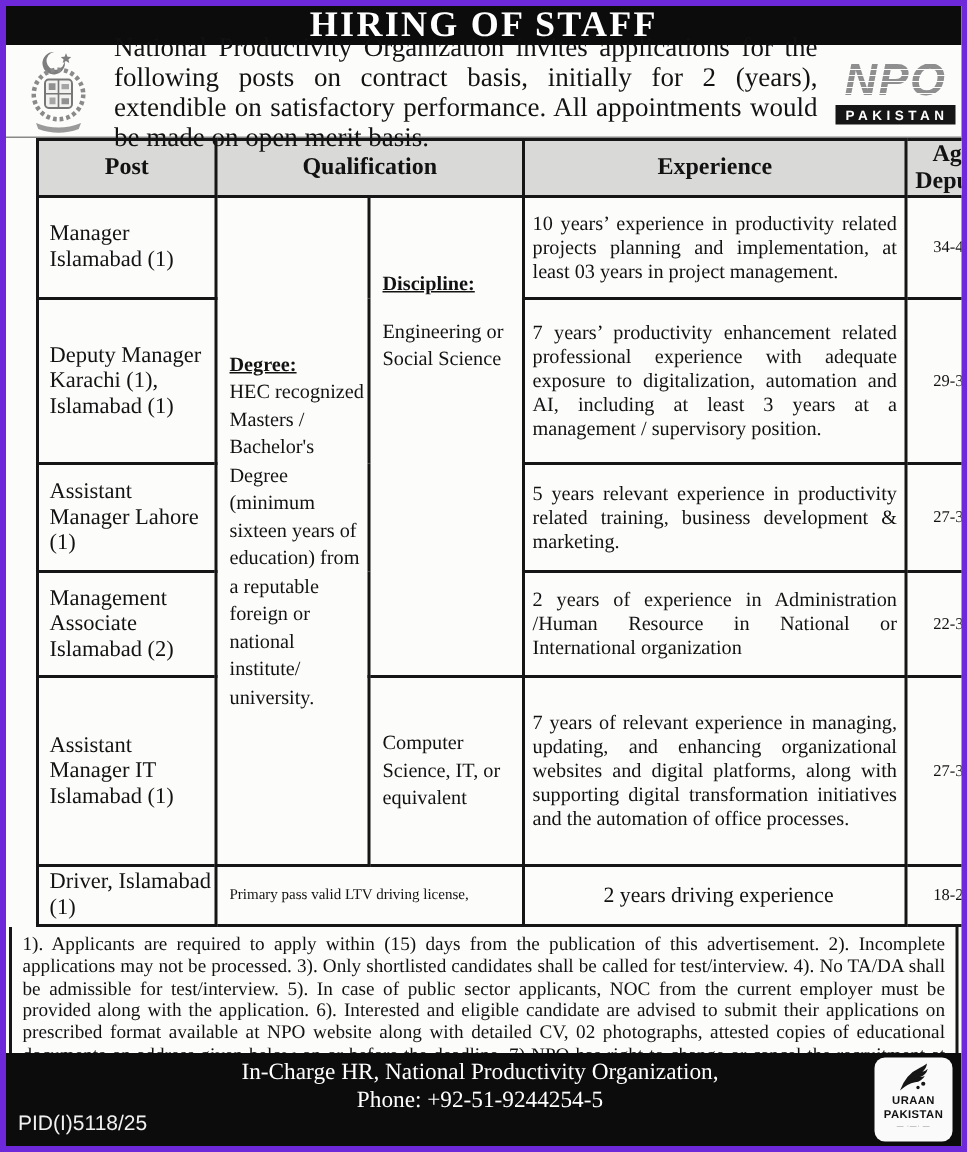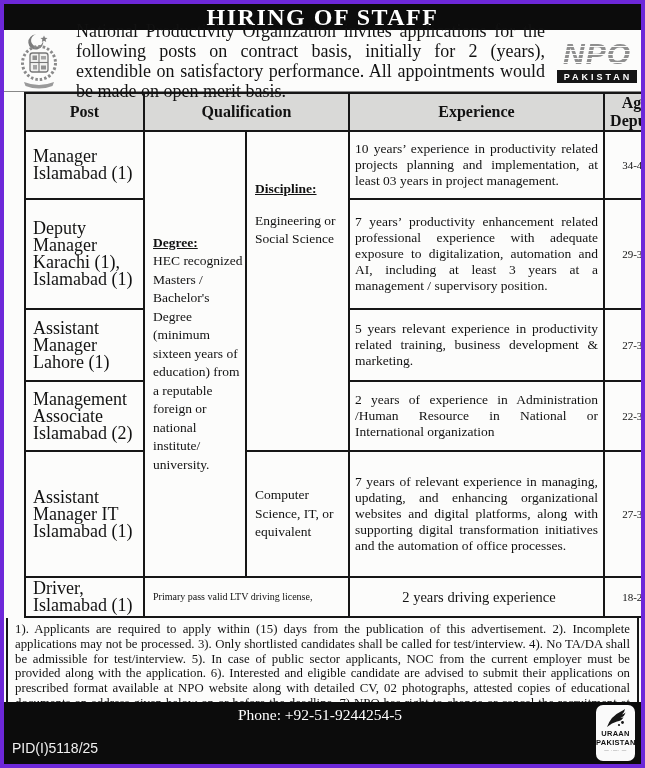--- a/index.html
+++ b/index.html
@@ -53,21 +53,21 @@
   
   table.jobs {
     width:641px; margin:0 20px; border-collapse:collapse; table-layout:fixed;
   }
   table.jobs th, table.jobs td { border:2px solid #161616; }
   table.jobs th {
     background:#d9d9d7; font-size:16px; font-weight:700;
     height:21px; text-align:center;
   }
   td.post {
-    font-size:18px; line-height:17px; vertical-align:middle;
+    font-size:15px; line-height:17px; vertical-align:middle;
     padding:2px 2px 2px 7px;
   }
   td.degree {
     font-size:13.5px; line-height:18.5px; vertical-align:middle;
     padding:4px 2px 4px 8px;
   }
   td.degree .lbl, td.disc .lbl { font-weight:700; display:block;text-decoration:underline; }
   td.disc {
     font-size:13.5px; line-height:18.5px; vertical-align:top;
     padding:48px 2px 2px 8px;
@@ -108,21 +108,21 @@
   .footer-center {
     position:absolute; left:70px; right:75px; top:3px;
     text-align:center; font-size:15.5px; line-height:19px;
   }
   .footer-center sup { font-size:10px; }
   .pid {
     position:absolute; left:8px; bottom:8px;
     font-family:"Liberation Sans", sans-serif; font-size:14px; color:#f0f0f0;
   }
   .uraan {
-    position:absolute; right:6px; top:3px; width:39px; height:56px;
+    position:absolute; right:6px; top:3px; width:52px; height:56px;
     background:#fafafa; border-radius:7px; text-align:center;
     padding-top:3px; color:#111;margin-left:34px;
   }
   .uraan .uraan-bird { display:block; margin:0 auto; }
   .uraan .uraan-line {
     font-family:"Liberation Sans", sans-serif; font-weight:700;
     font-size:7.5px; line-height:8.5px; letter-spacing:0.3px;
   }
   .uraan .uraan-tag {
     font-family:"Liberation Sans", sans-serif; font-size:4.5px;
@@ -227,20 +227,21 @@
       <td class="exp exp-left">2 years driving experience</td>
       <td class="age">18-25</td>
     </tr>
   </tbody>
     </table>
 
   <div class="notes">1). Applicants are required to apply within (15) days from the publication of this advertisement. 2). Incomplete applications may not be processed. 3). Only shortlisted candidates shall be called for test/interview. 4). No TA/DA shall be admissible for test/interview. 5). In case of public sector applicants, NOC from the current employer must be provided along with the application. 6). Interested and eligible candidate are advised to submit their applications on prescribed format available at NPO website along with detailed CV, 02 photographs, attested copies of educational documents on address given below on or before the deadline. 7) NPO has right to change or cancel the recruitment at any stage without assigning any reason.</div>
 
   <div class="footer">
     <div class="footer-center">
+      <div>In-Charge HR, National Productivity Organization,</div>
       <div>Phone: +92-51-9244254-5</div>
     </div>
     <div class="pid">PID(I)5118/25</div>
     <div class="uraan">
       <svg class="uraan-bird" width="26" height="22" viewBox="0 0 26 22">
         <path d="M4 19 Q8 8 17 4 q3 -1.5 5 -3 q-.5 3.5 -3 5.5 q2 -.5 3.5 -2 q-1 4 -5 5.5 q1.5 0 3 -.7 q-2 3.7 -6.5 4.2 Q9 14.5 4 19 Z" fill="#161616"></path>
         <circle cx="19.5" cy="14.5" r="1.4" fill="#161616"></circle>
         <circle cx="16" cy="17" r="1.1" fill="#161616"></circle>
       </svg>
       <div class="uraan-line">URAAN</div>

